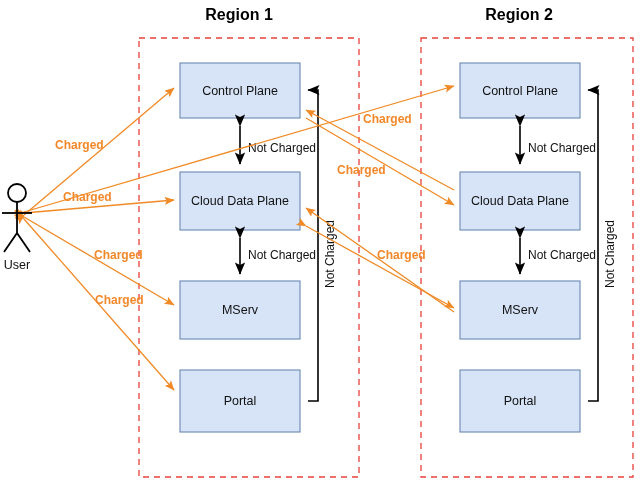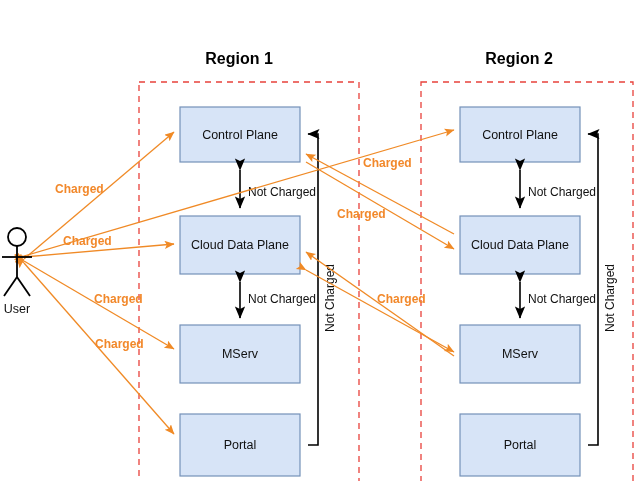--- a/index.html
+++ b/index.html
@@ -1,18 +1,18 @@
 <!DOCTYPE html>
 <html><head>
 <meta charset="utf-8">
 <style>
   html,body{margin:0;padding:0;background:#ffffff;}
   body{width:641px;height:481px;overflow:hidden;
        font-family:"Liberation Sans","DejaVu Sans",sans-serif;}
-  #stage{position:relative;width:641px;height:392px;background:#fff;margin-top:44px;}
+  #stage{position:relative;width:641px;height:392px;background:#fff;}
   svg{display:block;position:absolute;top:0;left:0;}
   .region-title{font-size:16px;font-weight:bold;fill:#000;text-anchor:middle;
                 font-family:"Liberation Sans","DejaVu Sans",sans-serif;}
   .box-rect{fill:#d7e4f7;stroke:#7491b8;stroke-width:1.2;}
   .box-label{font-size:12.5px;fill:#111;text-anchor:middle;
              font-family:"Liberation Sans","DejaVu Sans",sans-serif;}
   .region-rect{fill:none;stroke:#e8413b;stroke-width:1.3;stroke-dasharray:6 5;}
   .flow-black{stroke:#000;stroke-width:1.6;fill:none;}
   .flow-orange{stroke:#f08a26;stroke-width:1.3;fill:none;}
   .lbl-black{font-size:12px;fill:#111;

